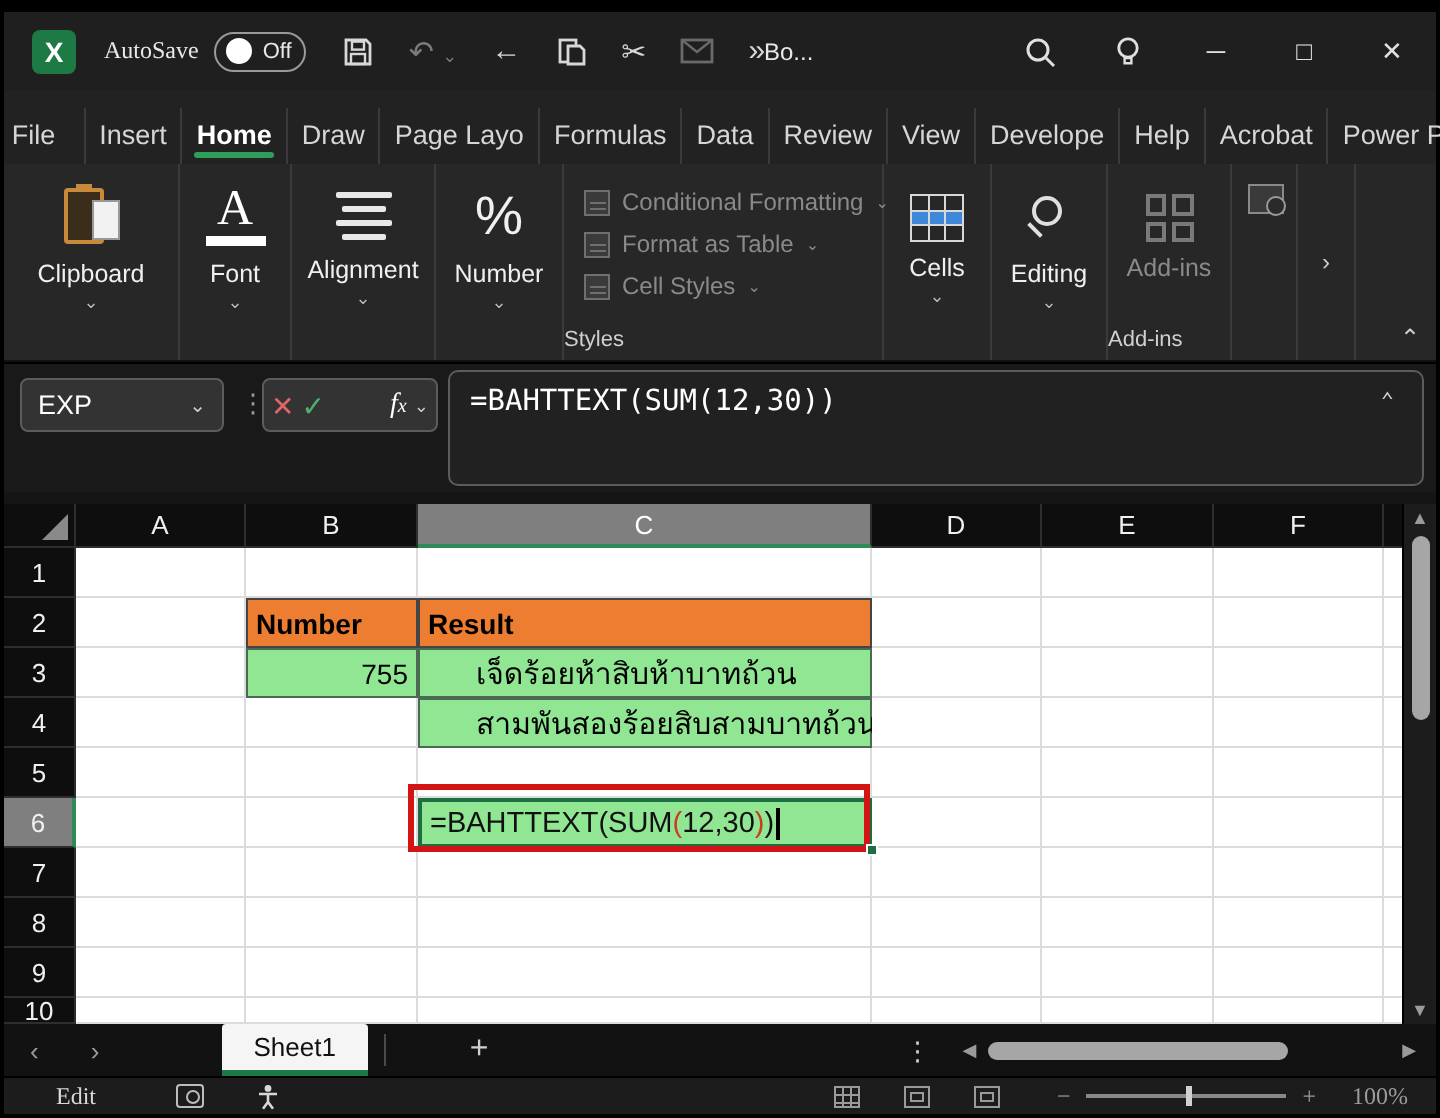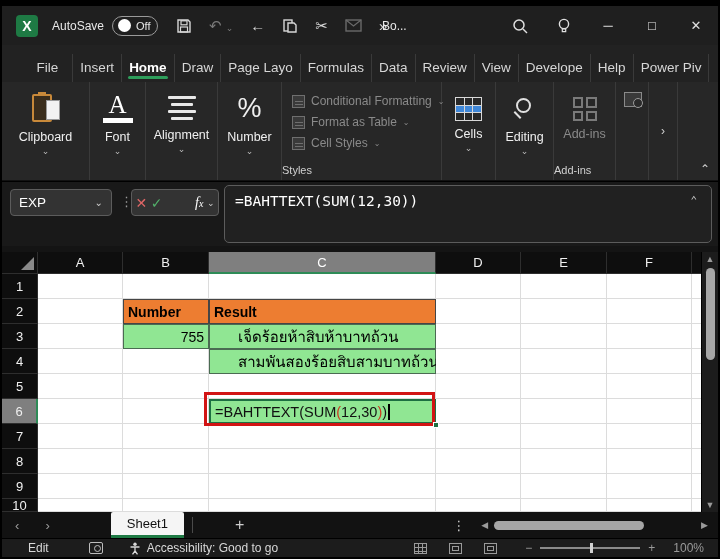--- a/index.html
+++ b/index.html
@@ -5,21 +5,21 @@
   * { margin:0; padding:0; box-sizing:border-box; }
   html,body { background:#000; }
   .app { position:relative; width:720px; height:559px; background:#000; overflow:hidden;
          font-family:"Liberation Sans", sans-serif; color:#e8e8e8; }
 
   
   .titlebar { position:absolute; top:6px; left:2px; right:2px; height:39px; background:#1f1f1f;
               display:flex; align-items:center; }
   .xl-logo { width:22px; height:22px; margin-left:14px; background:#1e7a44; border-radius:4px;
              color:#fff; font-weight:700; font-size:14px; display:flex; align-items:center; justify-content:center; }
-  .autosave { margin-left:14px; font-size:12px; color:#e8e8e8; }
+  .autosave { margin-left:14px; font-size:12px; color:#e8e8e8;font-family:Liberation Serif, serif; }
   .toggle { margin-left:8px; width:46px; height:20px; border:1px solid #9a9a9a; border-radius:11px;
             display:flex; align-items:center; padding:0 5px; gap:5px; }
   .knob { width:13px; height:13px; border-radius:50%; background:#fff; }
   .toggle-label { font-size:11px; color:#e8e8e8; }
   .qat { display:flex; align-items:center; gap:17px; margin-left:18px; font-size:15px; color:#d8d8d8; }
   .qat .dim { color:#7a7a7a; }
   .doc-title { position:absolute; left:380px; font-size:12px; color:#e8e8e8; }
   .tb-right { position:absolute; right:0; display:flex; align-items:center; gap:0; }
   .tb-btn { width:44px; height:38px; display:flex; align-items:center; justify-content:center; color:#e0e0e0; font-size:13px; }
   .avatar { width:26px; height:26px; border-radius:50%; background:#5b76d7; color:#fff; font-size:10px; font-weight:700;
@@ -139,21 +139,21 @@
   .sb-div { width:1px; height:16px; background:#4a4a4a; margin:0 8px; }
   .sb-plus { color:#cfcfcf; font-size:16px; margin-left:34px; }
   .sb-dots { color:#cfcfcf; font-size:13px; margin-left:208px; }
   .hs-left { color:#9a9a9a; font-size:9px; margin-left:16px; }
   .hs-track { width:218px; height:12px; margin-left:6px; display:flex; align-items:center; }
   .hs-thumb { width:150px; height:9px; background:#a6a6a6; border-radius:5px; }
   .hs-right { color:#9a9a9a; font-size:9px; margin-left:auto; margin-right:10px; }
 
   
   .statusbar { position:absolute; top:538px; left:2px; right:2px; height:19px; background:#1c1c1c; border-top:1px solid #000;
-               display:flex; align-items:center; font-size:12px; color:#d8d8d8; }
+               display:flex; align-items:center; font-size:12px; color:#d8d8d8;font-family:Liberation Serif, serif; }
   .st-mode { margin-left:26px; }
   .rec-icon { margin-left:40px; width:14px; height:12px; border:1px solid #bdbdbd; border-radius:2px; position:relative; }
   .rec-icon::after { content:""; position:absolute; right:1px; bottom:1px; width:5px; height:5px; border:1px solid #bdbdbd; border-radius:50%; }
   .acc-wrap { margin-left:26px; display:flex; align-items:center; gap:6px; }
   .view-icons { margin-left:auto; display:flex; gap:22px; align-items:center; }
   .vi { width:13px; height:11px; border:1px solid #9a9a9a; position:relative; }
   .vi.grid::before { content:""; position:absolute; left:3px; top:0; bottom:0; width:1px; background:#9a9a9a; box-shadow:4px 0 0 #9a9a9a; }
   .vi.grid::after { content:""; position:absolute; top:3px; left:0; right:0; height:1px; background:#9a9a9a; box-shadow:0 4px 0 #9a9a9a; }
   .vi.page::after { content:""; position:absolute; inset:2px; border:1px solid #9a9a9a; }
   .vi.brk::after { content:""; position:absolute; left:2px; top:2px; right:2px; height:3px; border:1px solid #9a9a9a; }
@@ -224,20 +224,21 @@
     <div class="rtab">Insert</div>
     <div class="rtab active">Home</div>
     <div class="rtab">Draw</div>
     <div class="rtab">Page Layo</div>
     <div class="rtab">Formulas</div>
     <div class="rtab">Data</div>
     <div class="rtab">Review</div>
     <div class="rtab">View</div>
     <div class="rtab">Develope</div>
     <div class="rtab">Help</div>
+    <div class="rtab">Acrobat</div>
     <div class="rtab">Power Piv</div>
 
   </div>
 
   <div class="ribbon">
     <div class="rgroup" style="width:88px">
       <div class="clip-icon">
         <div class="clip-top"></div>
           <div class="clip-body"></div>
           <div class="clip-page"></div>
@@ -508,21 +509,20 @@
   </div>
 
   <div class="statusbar">
     <span class="st-mode">Edit</span>
     <span class="rec-icon"></span>
     <div class="acc-wrap">
       <svg class="icon-svg" width="12" height="13" viewBox="0 0 12 13">
           <circle cx="6" cy="2.2" r="1.7" fill="#d8d8d8"></circle>
           <path d="M1.5 5h9M6 5v4M6 9l-2.5 3.4M6 9l2.5 3.4" stroke="#d8d8d8" stroke-width="1.3" fill="none"></path>
         </svg>
-      <span>Accessibility: Good to go</span>
     </div>
     <div class="view-icons">
       <span class="vi grid"></span>
       <span class="vi page"></span>
       <span class="vi brk"></span>
     </div>
     <div class="zoomctl">
       <span>−</span>
       <div class="zslider">
           <div class="zthumb"></div>

